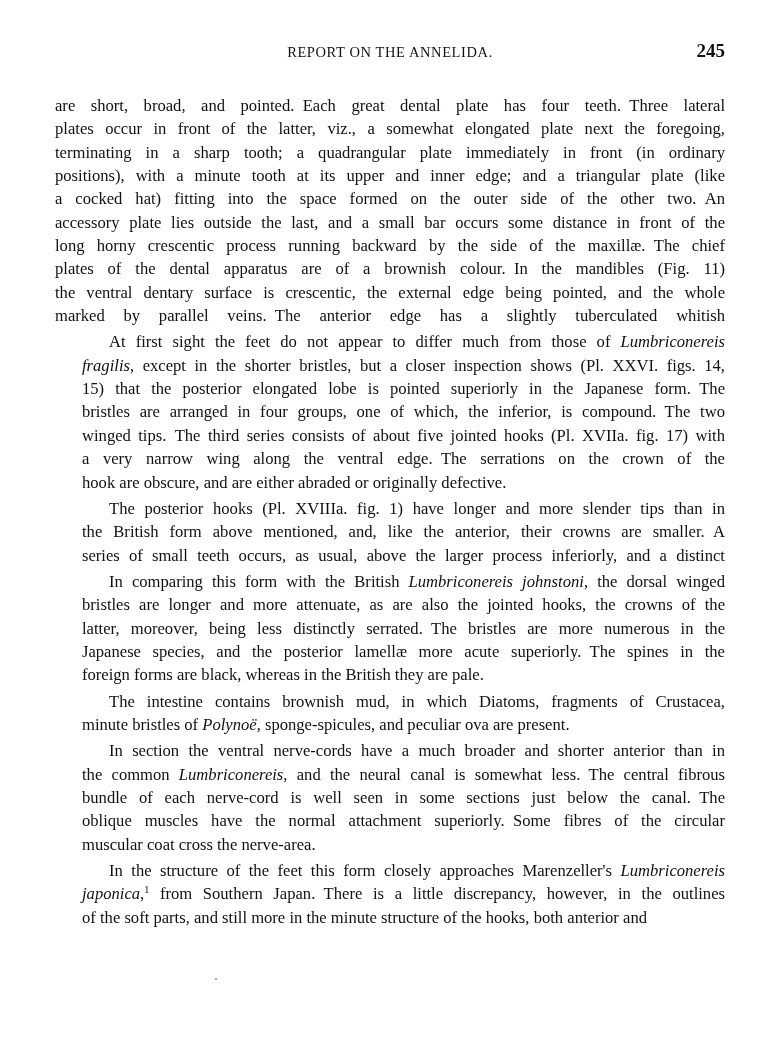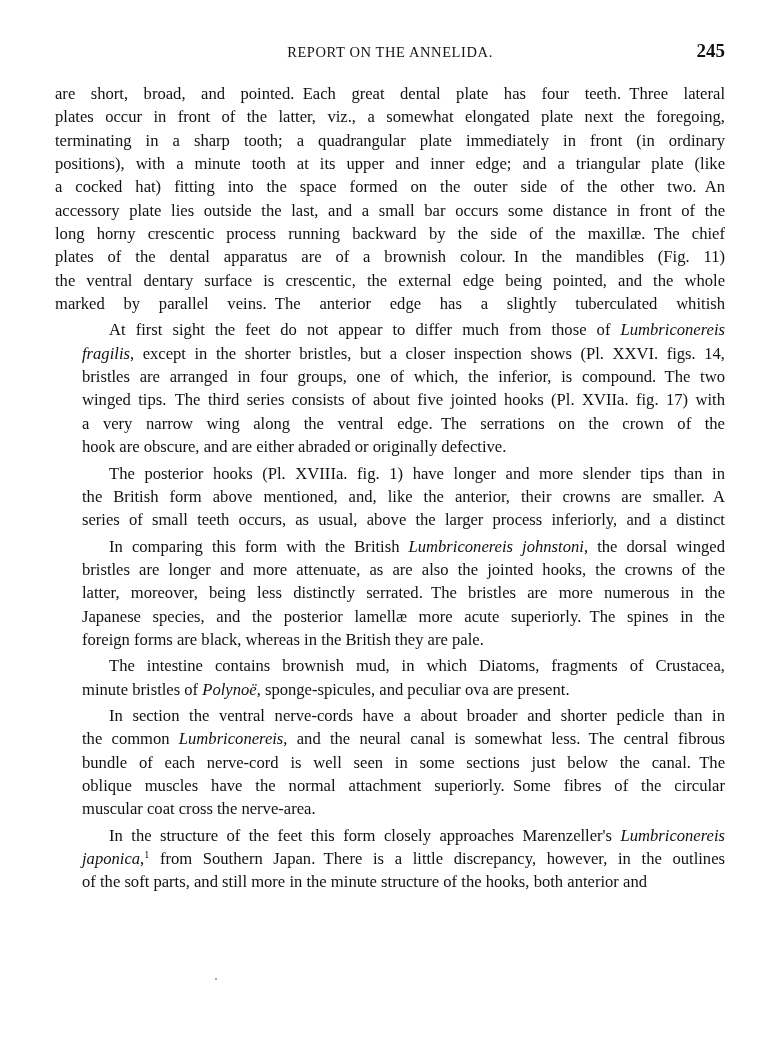--- a/index.html
+++ b/index.html
@@ -26,35 +26,36 @@
 </head>
 <body>
 
 <div class="page">
   <div class="header">
     <div class="running-title">REPORT ON THE ANNELIDA.</div>
     <div class="page-number">245</div>
   </div>
 
   <div class="body" id="body">
-      <p class="para" style="margin-top: 0px;">
+      <p class="para" style="margin-top: 12px;">
         <span class="line"><span>are short, broad, and pointed. Each great dental plate has four teeth. Three lateral</span></span>
         <span class="line"><span>plates occur in front of the latter, viz., a somewhat elongated plate next the foregoing,</span></span>
         <span class="line"><span>terminating in a sharp tooth; a quadrangular plate immediately in front (in ordinary</span></span>
         <span class="line"><span>positions), with a minute tooth at its upper and inner edge; and a triangular plate (like</span></span>
         <span class="line"><span>a cocked hat) fitting into the space formed on the outer side of the other two. An</span></span>
         <span class="line"><span>accessory plate lies outside the last, and a small bar occurs some distance in front of the</span></span>
         <span class="line"><span>long horny crescentic process running backward by the side of the maxillæ. The chief</span></span>
         <span class="line"><span>plates of the dental apparatus are of a brownish colour. In the mandibles (Fig. 11)</span></span>
         <span class="line"><span>the ventral dentary surface is crescentic, the external edge being pointed, and the whole</span></span>
         <span class="line"><span>marked by parallel veins. The anterior edge has a slightly tuberculated whitish</span></span>
       </p>
       <p class="para indent" style="margin-top: 3px;">
         <span class="line" style="padding-left: 27px;"><span>At first sight the feet do not appear to differ much from those of </span><em>Lumbriconereis</em></span>
         <span class="line"><em>fragilis</em><span>, except in the shorter bristles, but a closer inspection shows (Pl. XXVI. figs. 14,</span></span>
+        <span class="line"><span>15) that the posterior elongated lobe is pointed superiorly in the Japanese form. The</span></span>
         <span class="line"><span>bristles are arranged in four groups, one of which, the inferior, is compound. The two</span></span>
         <span class="line"><span>winged tips. The third series consists of about five jointed hooks (Pl. XVIIa. fig. 17) with</span></span>
         <span class="line"><span>a very narrow wing along the ventral edge. The serrations on the crown of the</span></span>
         <span class="line last"><span>hook are obscure, and are either abraded or originally defective.</span></span>
       </p>
       <p class="para indent" style="margin-top: 3px;">
         <span class="line" style="padding-left: 27px;"><span>The posterior hooks (Pl. XVIIIa. fig. 1) have longer and more slender tips than in</span></span>
         <span class="line"><span>the British form above mentioned, and, like the anterior, their crowns are smaller. A</span></span>
         <span class="line"><span>series of small teeth occurs, as usual, above the larger process inferiorly, and a distinct</span></span>
       </p>
@@ -63,21 +64,21 @@
         <span class="line"><span>bristles are longer and more attenuate, as are also the jointed hooks, the crowns of the</span></span>
         <span class="line"><span>latter, moreover, being less distinctly serrated. The bristles are more numerous in the</span></span>
         <span class="line"><span>Japanese species, and the posterior lamellæ more acute superiorly. The spines in the</span></span>
         <span class="line last"><span>foreign forms are black, whereas in the British they are pale.</span></span>
       </p>
       <p class="para indent" style="margin-top: 3px;">
         <span class="line" style="padding-left: 27px;"><span>The intestine contains brownish mud, in which Diatoms, fragments of Crustacea,</span></span>
         <span class="line last"><span>minute bristles of </span><em>Polynoë</em><span>, sponge-spicules, and peculiar ova are present.</span></span>
       </p>
       <p class="para indent" style="margin-top: 3px;">
-        <span class="line" style="padding-left: 27px;"><span>In section the ventral nerve-cords have a about broader and shorter pedicle than in</span></span>
+        <span class="line" style="padding-left: 27px;"><span>In section the ventral nerve-cords have a much broader and shorter anterior than in</span></span>
         <span class="line"><span>the common </span><em>Lumbriconereis</em><span>, and the neural canal is somewhat less. The central fibrous</span></span>
         <span class="line"><span>bundle of each nerve-cord is well seen in some sections just below the canal. The</span></span>
         <span class="line"><span>oblique muscles have the normal attachment superiorly. Some fibres of the circular</span></span>
         <span class="line last"><span>muscular coat cross the nerve-area.</span></span>
       </p>
       <p class="para indent" style="margin-top: 3px;">
         <span class="line" style="padding-left: 27px;"><span>In the structure of the feet this form closely approaches Marenzeller's </span><em>Lumbriconereis</em></span>
         <span class="line"><em>japonica</em><span>,</span><sup>1</sup><span> from Southern Japan. There is a little discrepancy, however, in the outlines</span></span>
         <span class="line last"><span>of the soft parts, and still more in the minute structure of the hooks, both anterior and</span></span>
       </p>

